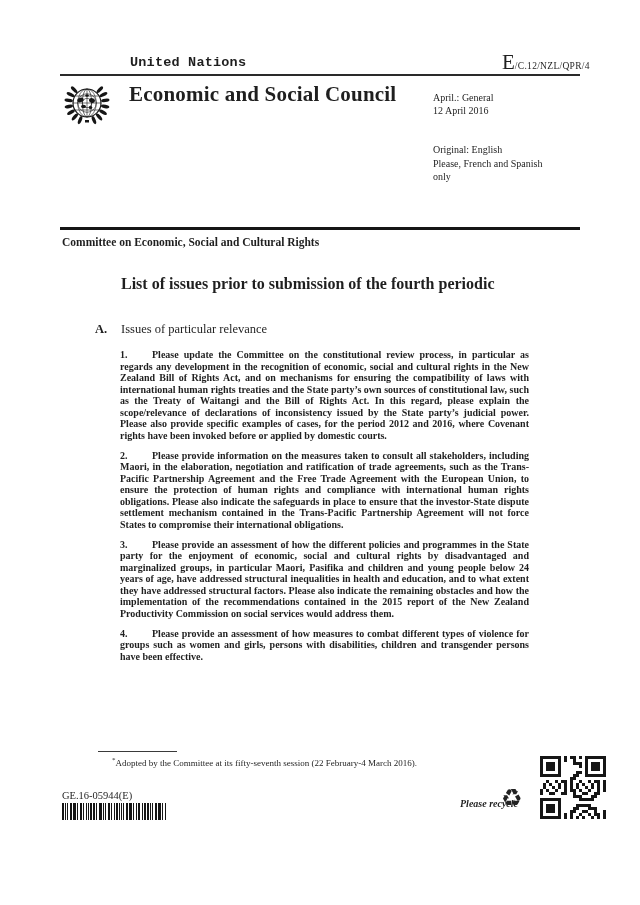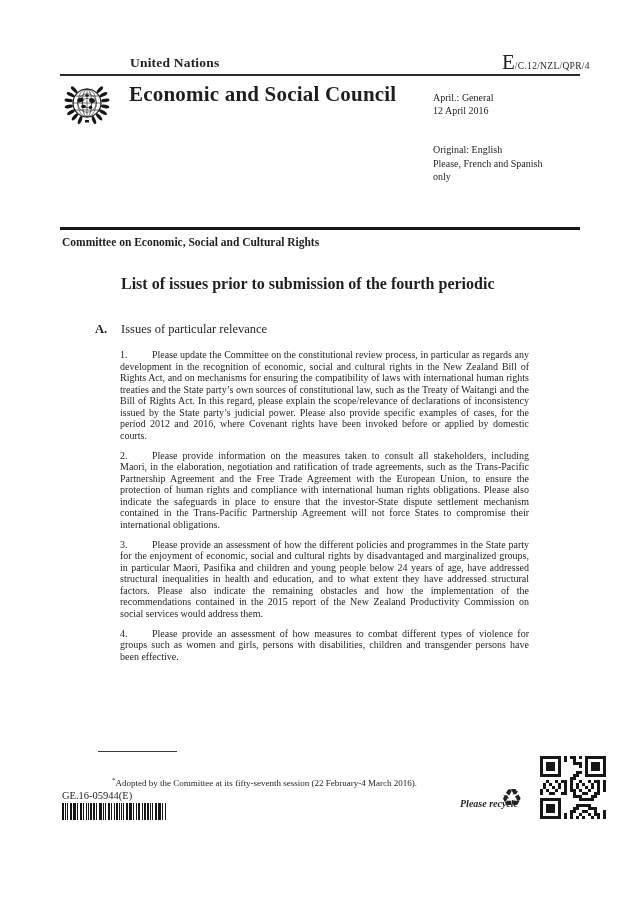--- a/index.html
+++ b/index.html
@@ -5,40 +5,40 @@
   html,body{margin:0;padding:0;background:#ffffff;}
   .page{
     position:relative;
     width:640px;height:905px;
     background:#ffffff;
     font-family:"Liberation Serif","DejaVu Serif",serif;
     color:#1f1f1f;
     overflow:hidden;
   }
   .abs{position:absolute;}
-  .un-label{left:130px;top:55px;font-size:13.5px;font-weight:bold;letter-spacing:.2px;}
+  .un-label{left:130px;top:55px;font-size:13.5px;font-weight:bold;letter-spacing:.2px;font-family:Liberation Mono, monospace;}
   .doc-symbol{left:487px;top:50px;white-space:nowrap;margin-left:15px;}
   .sym-big{font-size:21px;}
   .sym-small{font-size:9.5px;letter-spacing:.3px;}
   .rule-top{left:60px;top:74px;width:520px;height:2px;background:#2a2a2a;}
   .emblem{left:57px;top:80px;}
   .council-title{left:129px;top:82px;font-size:21px;font-weight:bold;letter-spacing:.2px;}
   .info-block{left:433px;top:91px;font-size:10px;line-height:13.2px;}
   .info-gap{margin-top:26px;}
   .rule-thick{left:60px;top:227px;width:520px;height:3px;background:#161616;}
   .committee{left:62px;top:236px;font-size:11.5px;font-weight:bold;}
   .doc-title{left:121px;top:274px;font-size:16px;font-weight:bold;line-height:19.5px;}
   .doc-title sup{font-size:9px;}
   .section-label{left:95px;top:322px;font-size:12.5px;font-weight:bold;}
   .section-heading{left:121px;top:322px;font-size:12.5px;font-weight:normal;}
-  .body-copy{left:120px;top:349px;width:409px;font-size:10px;line-height:11.5px;text-align:justify;}
+  .body-copy{left:120px;top:349px;width:409px;font-size:10px;line-height:11.5px;text-align:justify;font-weight:bold;}
   .body-copy p{margin:0 0 8.5px 0;}
   .pnum{display:inline-block;width:32px;}
   .fn-rule{left:98px;top:751px;width:79px;height:1px;background:#3a3a3a;}
-  .footnote{left:112px;top:756px;width:420px;font-size:9px;margin-top:20px;}
+  .footnote{left:112px;top:756px;width:420px;font-size:9px;}
   .footnote sup{font-size:7px;}
   .ge-number{left:62px;top:790px;font-size:10.5px;}
   .barcode{left:62px;top:803px;}
   .recycle-label{left:460px;top:798px;font-size:10px;font-weight:bold;font-style:italic;}
   .recycle-icon{left:501px;top:786px;font-size:24px;line-height:1;color:#222;
     font-family:"DejaVu Sans",sans-serif;}
   .qr{left:540px;top:756px;}
 </style>
 </head>
 <body>

